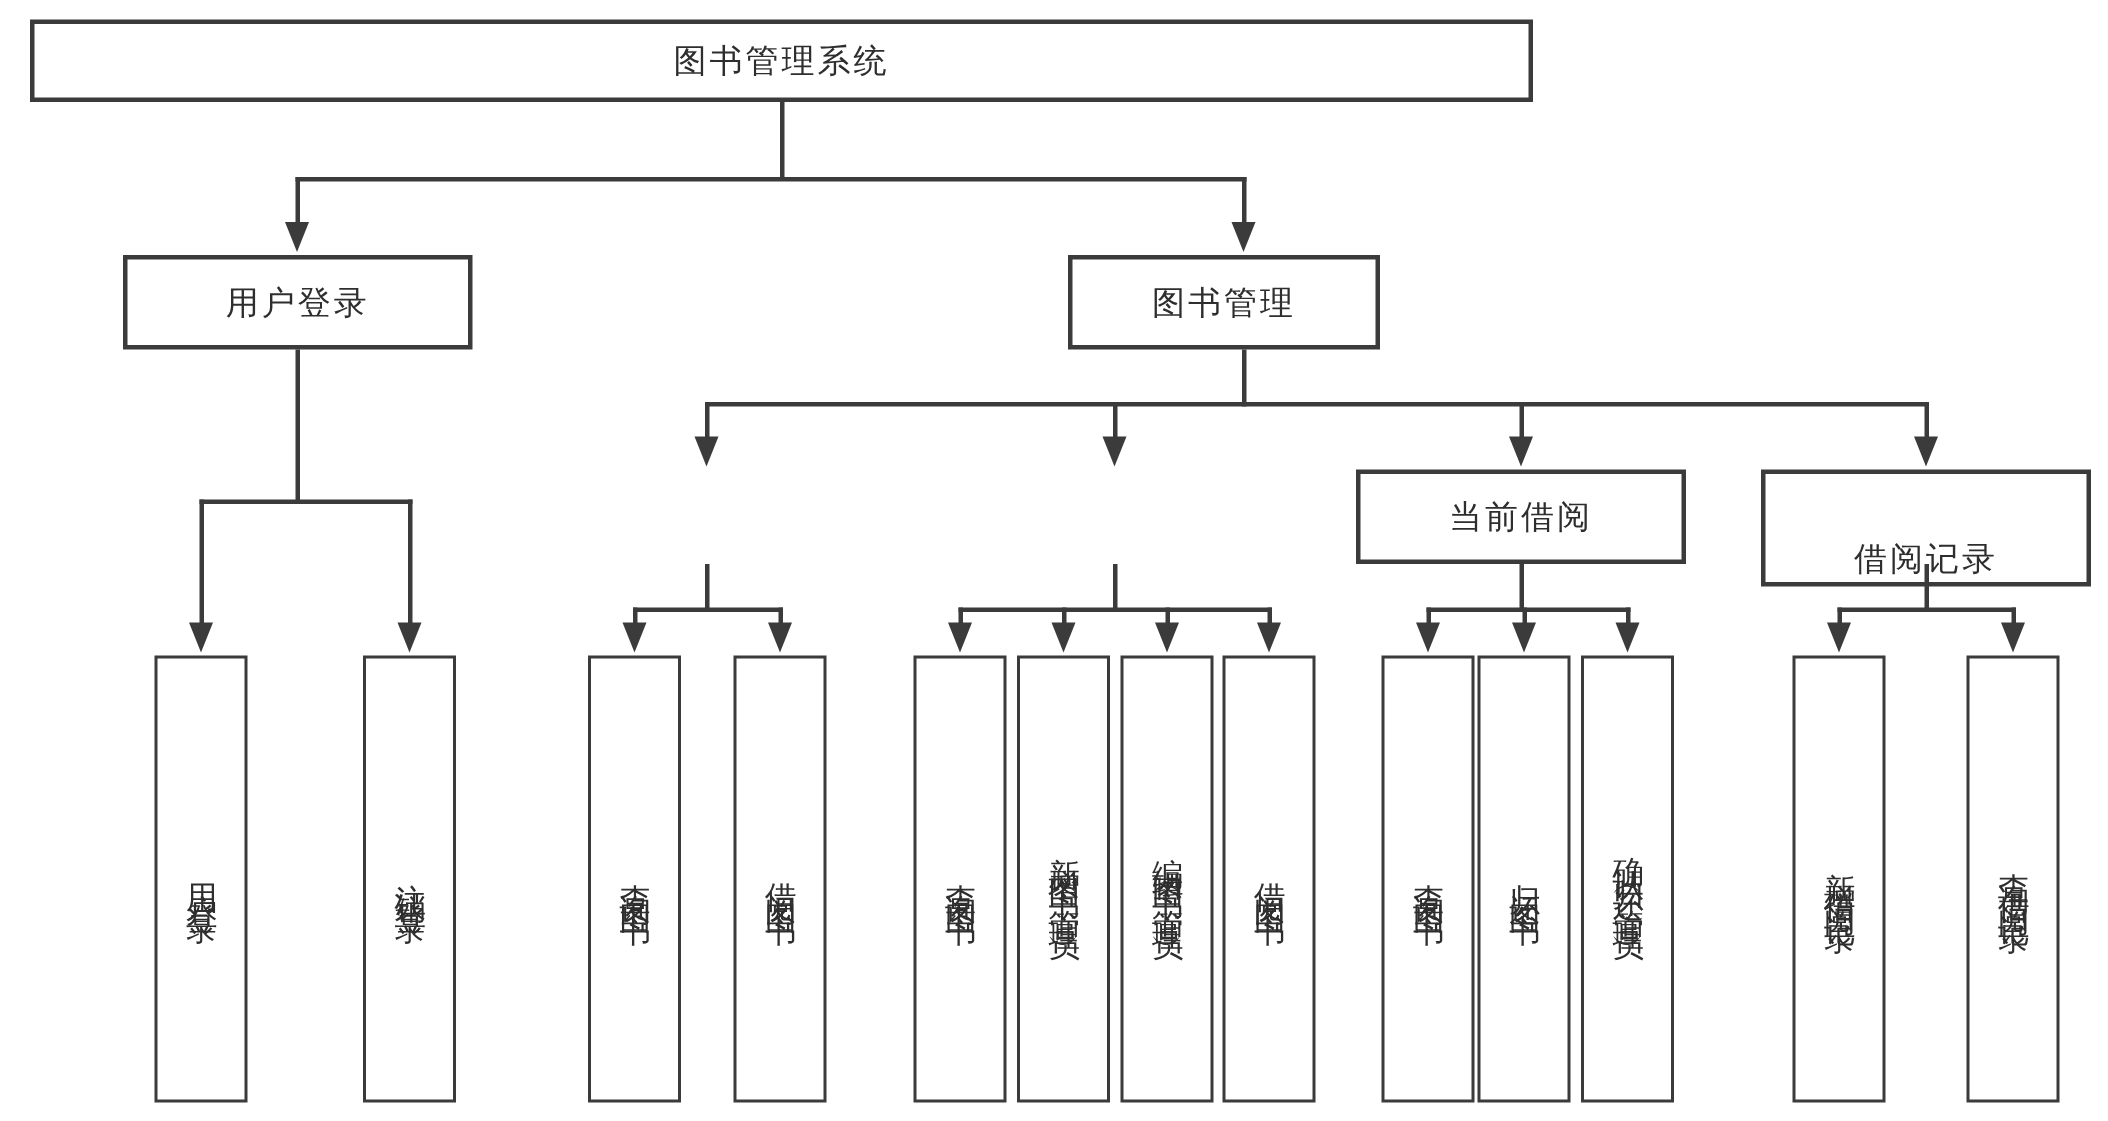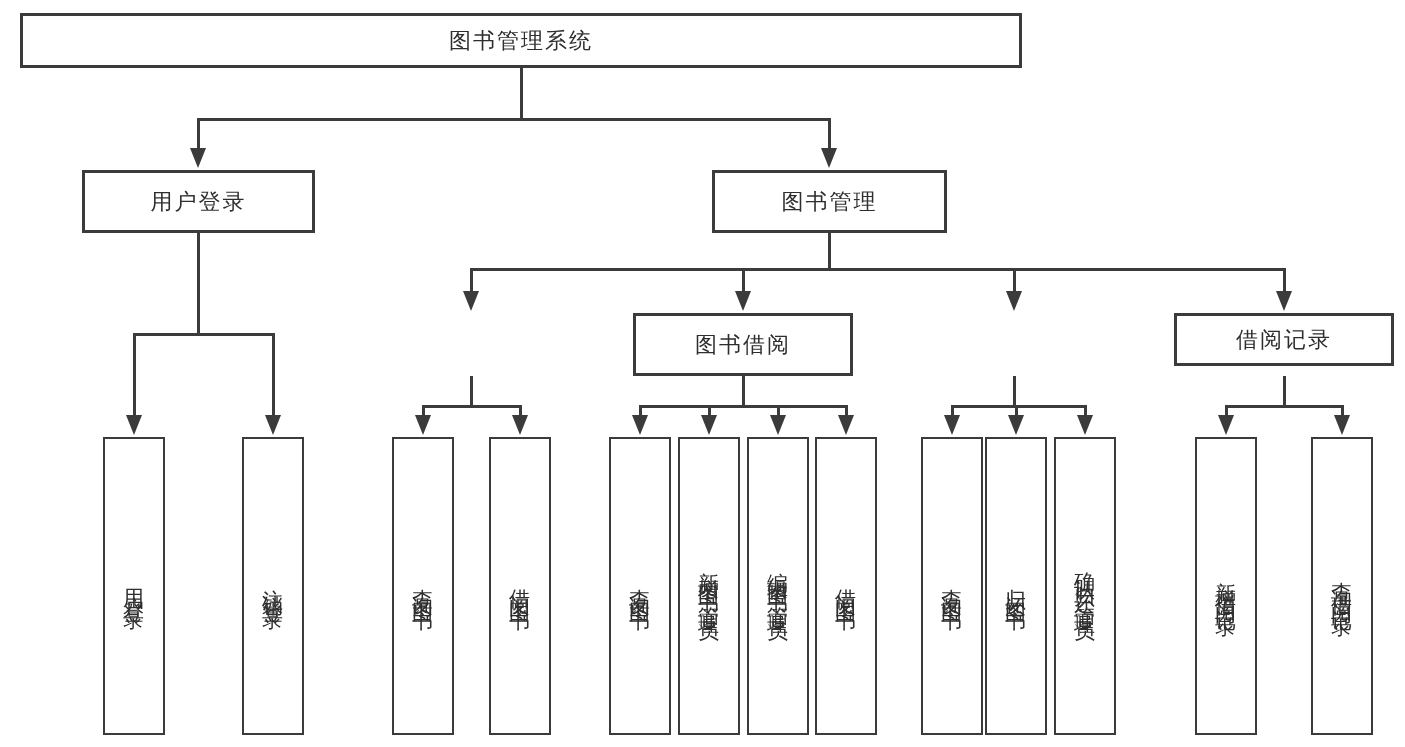--- a/index.html
+++ b/index.html
@@ -83,21 +83,21 @@
   <div class="vline" style="left:520px; top:68px; height:52px;"></div>
   <div class="hline" style="left:197px; top:118px; width:634px;"></div>
   <div class="vline" style="left:197px; top:118px; height:33px;"></div>
   <div class="arrow" style="left:190px; top:148px;"></div>
   <div class="vline" style="left:828px; top:118px; height:33px;"></div>
   <div class="arrow" style="left:821px; top:148px;"></div>
 
   <div class="box-h" style="left:82px; top:170px; width:233px; height:63px;">
     <span>用户登录</span>
   </div>
-  <div class="box-h" style="left:712px; top:170px; width:235px; height:63px;align-items:center;">
+  <div class="box-h" style="left:712px; top:170px; width:208px; height:63px;align-items:center;">
     <span>图书管理</span>
   </div>
 
   <div class="vline" style="left:197px; top:233px; height:103px;"></div>
   <div class="hline" style="left:133px; top:333px; width:142px;"></div>
   <div class="vline" style="left:133px; top:333px; height:84px;"></div>
   <div class="arrow" style="left:126px; top:415px;"></div>
   <div class="vline" style="left:272px; top:333px; height:84px;"></div>
   <div class="arrow" style="left:265px; top:415px;"></div>
 
@@ -105,24 +105,24 @@
   <div class="hline" style="left:470px; top:268px; width:816px;"></div>
   <div class="vline" style="left:470px; top:268px; height:26px;"></div>
   <div class="arrow" style="left:463px; top:291px;"></div>
   <div class="vline" style="left:742px; top:268px; height:26px;"></div>
   <div class="arrow" style="left:735px; top:291px;"></div>
   <div class="vline" style="left:1013px; top:268px; height:26px;"></div>
   <div class="arrow" style="left:1006px; top:291px;"></div>
   <div class="vline" style="left:1283px; top:268px; height:26px;"></div>
   <div class="arrow" style="left:1276px; top:291px;"></div>
 
-  <div class="box-h" style="left:633px; top:313px; width:220px; height:63px;">
-    <span>图书借阅</span>
-  </div>
-  <div class="box-h" style="left:1174px; top:313px; width:220px; height:53px;">
+  <div class="box-h" style="left:904px; top:313px; width:220px; height:63px;">
+    <span>当前借阅</span>
+  </div>
+  <div class="box-h" style="left:1174px; top:313px; width:220px; height:78px;align-items:flex-end;">
     <span>借阅记录</span>
   </div>
 
   <div class="vline" style="left:470px; top:376px; height:32px;"></div>
   <div class="hline" style="left:422px; top:405px; width:100px;"></div>
   <div class="vline" style="left:422px; top:405px; height:12px;"></div>
   <div class="arrow" style="left:415px; top:415px;"></div>
   <div class="vline" style="left:519px; top:405px; height:12px;"></div>
   <div class="arrow" style="left:512px; top:415px;"></div>
 

